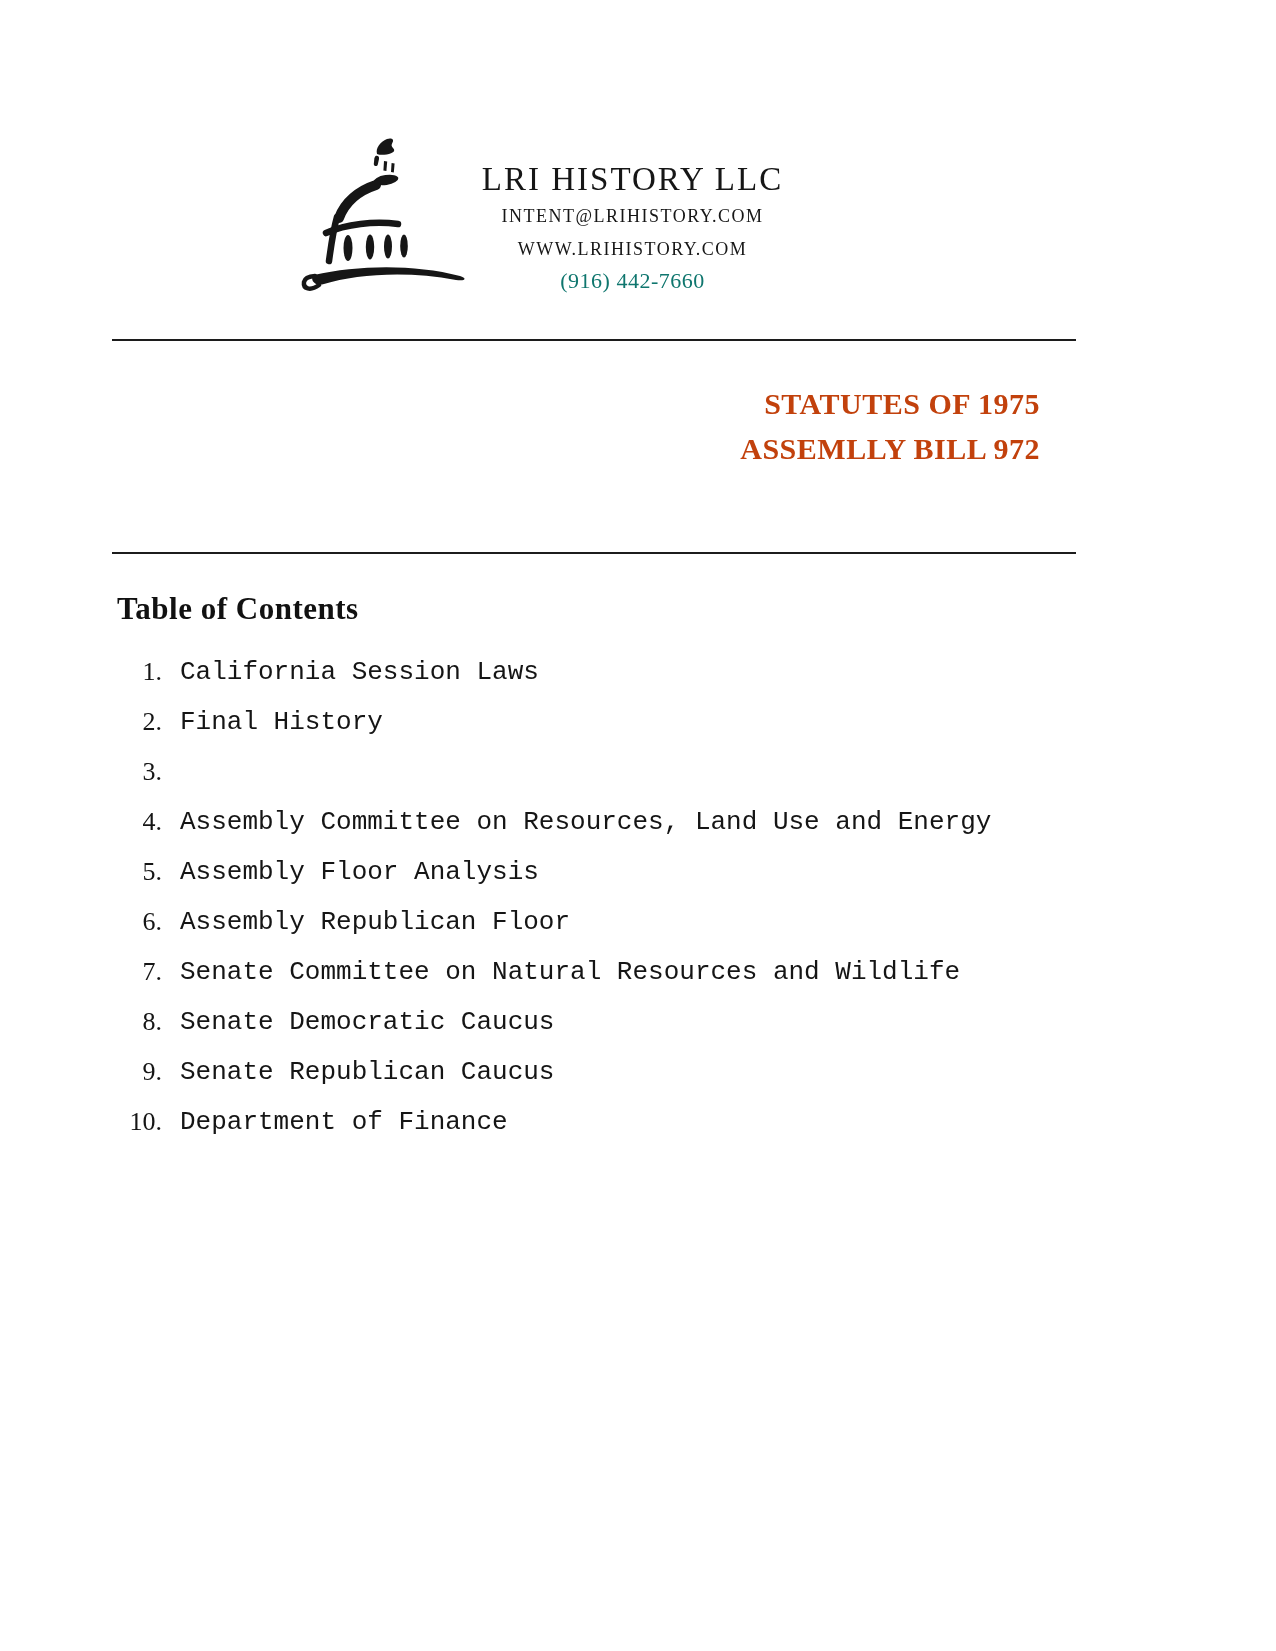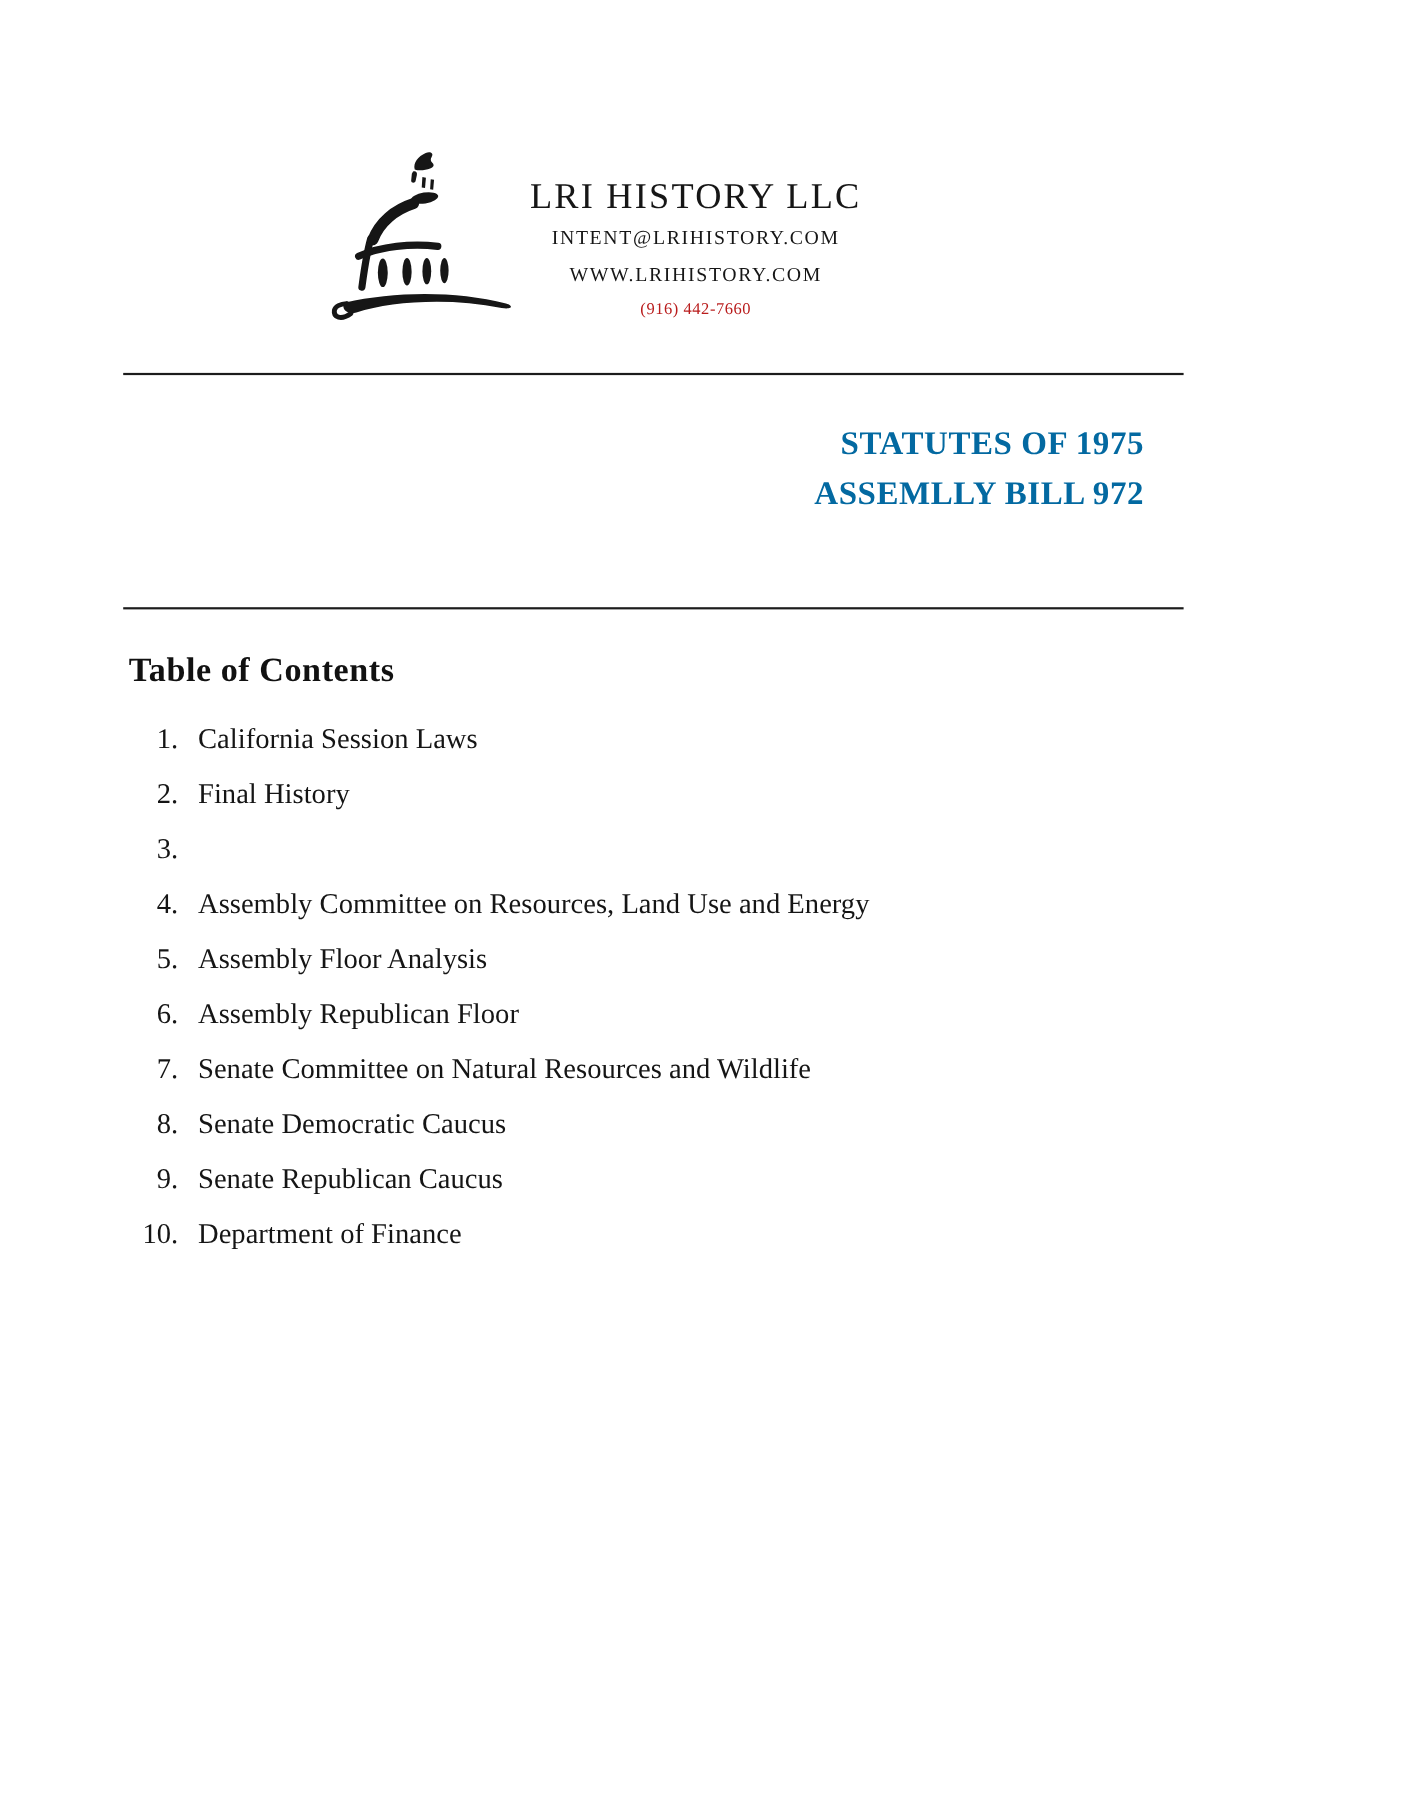--- a/index.html
+++ b/index.html
@@ -37,24 +37,24 @@
     white-space: pre;
   }
   .contact-line {
     font-size: 18px;
     letter-spacing: 1.5px;
     line-height: 33px;
     color: #161616;
     white-space: pre;
   }
   .phone-line {
-    font-size: 15px;
+    font-size: 22px;
     letter-spacing: 0.5px;
     line-height: 30px;
-    color: #b91c1c;
+    color: #0f766e;
     white-space: pre;
   }
 
   
   .rule {
     position: absolute;
     left: 112px;
     width: 964px;
     height: 0;
     border-top: 2px solid #1c1c1c;
@@ -64,21 +64,21 @@
 
   
   .title-block {
     position: absolute;
     top: 381px;
     right: 236px;
     text-align: right;
     font-weight: bold;
     font-size: 30px;
     line-height: 45px;
-    color: #0369a1;
+    color: #c2410c;
     letter-spacing: 0.5px;
   }
   .title-block div { white-space: pre; }
 
   
   .toc-heading {
     position: absolute;
     left: 117px;
     top: 589px;
     font-weight: bold;
@@ -101,20 +101,21 @@
     color: #151515;
   }
   .toc-num {
     width: 64px;
     text-align: right;
     flex: 0 0 auto;
   }
   .toc-label {
     margin-left: 18px;
     white-space: nowrap;
+    font-family: Liberation Mono, monospace;
   }
 </style>
 </head>
 <body>
 
 <div class="page">
 
   <svg class="logo" viewBox="0 0 190 180" aria-hidden="true">
     <g fill="#161616" stroke="none">
 

